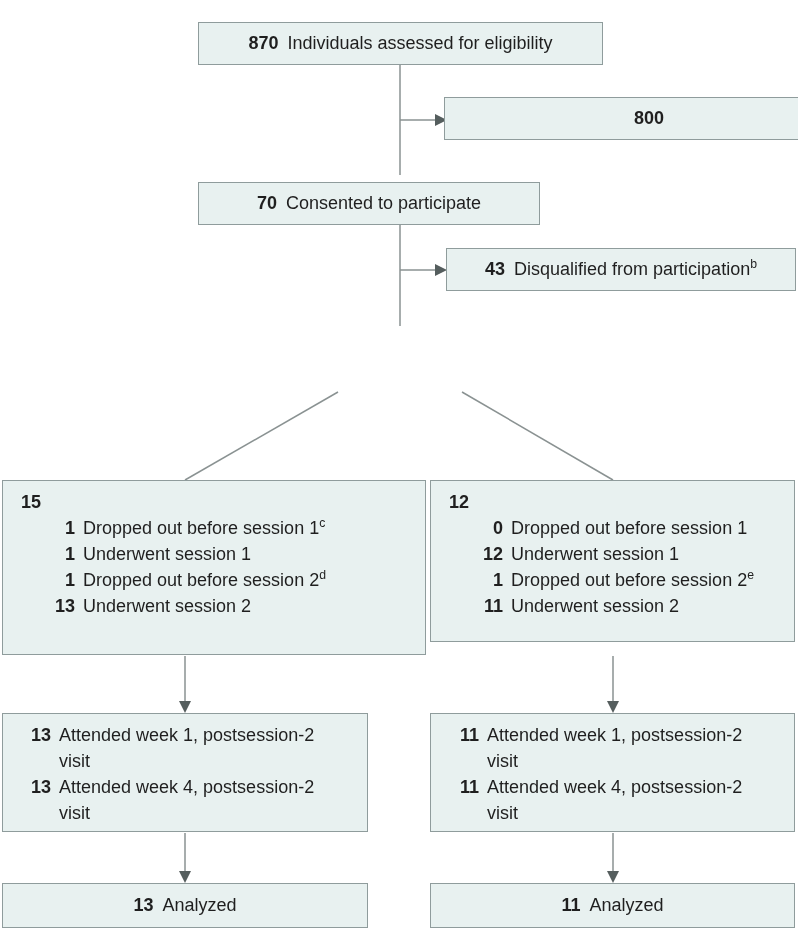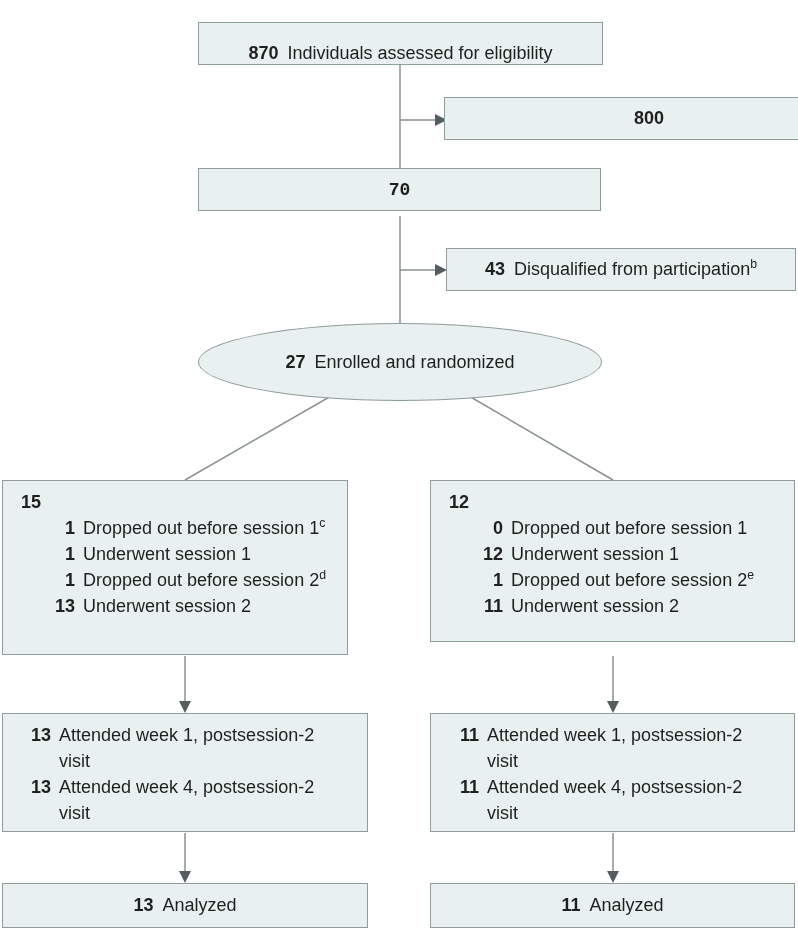--- a/index.html
+++ b/index.html
@@ -57,44 +57,41 @@
     <polygon points="179,701 191,701 185,713"></polygon>
     <line x1="185" y1="833" x2="185" y2="872"></line>
     <polygon points="179,871 191,871 185,883"></polygon>
 
     <line x1="613" y1="656" x2="613" y2="702"></line>
     <polygon points="607,701 619,701 613,713"></polygon>
     <line x1="613" y1="833" x2="613" y2="872"></line>
     <polygon points="607,871 619,871 613,883"></polygon>
   </svg>
 
-  <div class="node centered" style="left:198px; top:22px; width:405px; height:43px;align-items:flex-end;">
+  <div class="node centered" style="left:198px; top:22px; width:405px; height:43px;">
     <span class="num">870</span>
     <span class="lbl">Individuals assessed for eligibility</span>
   </div>
 
   <div class="node centered" style="left:444px; top:97px; width:410px; height:43px;flex-direction:column;">
     <span class="num">800</span>
   </div>
 
-  <div class="node centered" style="left:198px; top:168px; width:403px; height:43px;font-family:Liberation Mono, monospace;">
+  <div class="node centered" style="left:198px; top:182px; width:342px; height:43px;">
     <span class="num">70</span>
+    <span class="lbl">Consented to participate</span>
   </div>
 
   <div class="node centered" style="left:446px; top:248px; width:350px; height:43px;">
     <span class="num">43</span>
     <span class="lbl"><span>Disqualified from participation</span><sup>b</sup></span>
   </div>
 
-  <div class="node centered ellipse" style="left:198px; top:323px; width:404px; height:78px;">
-    <span class="num">27</span>
-    <span class="lbl">Enrolled and randomized</span>
-  </div>
 
-  <div class="node listbox" style="left:2px; top:480px; width:346px; height:175px;">
+  <div class="node listbox" style="left:2px; top:480px; width:424px; height:175px;">
     <div class="row main">
       <span class="num">15</span>
     </div>
     <div class="row sub">
       <span class="num">1</span>
       <span class="lbl"><span>Dropped out before session 1</span><sup>c</sup></span>
     </div>
     <div class="row sub">
       <span class="num">1</span>
       <span class="lbl">Underwent session 1</span>

